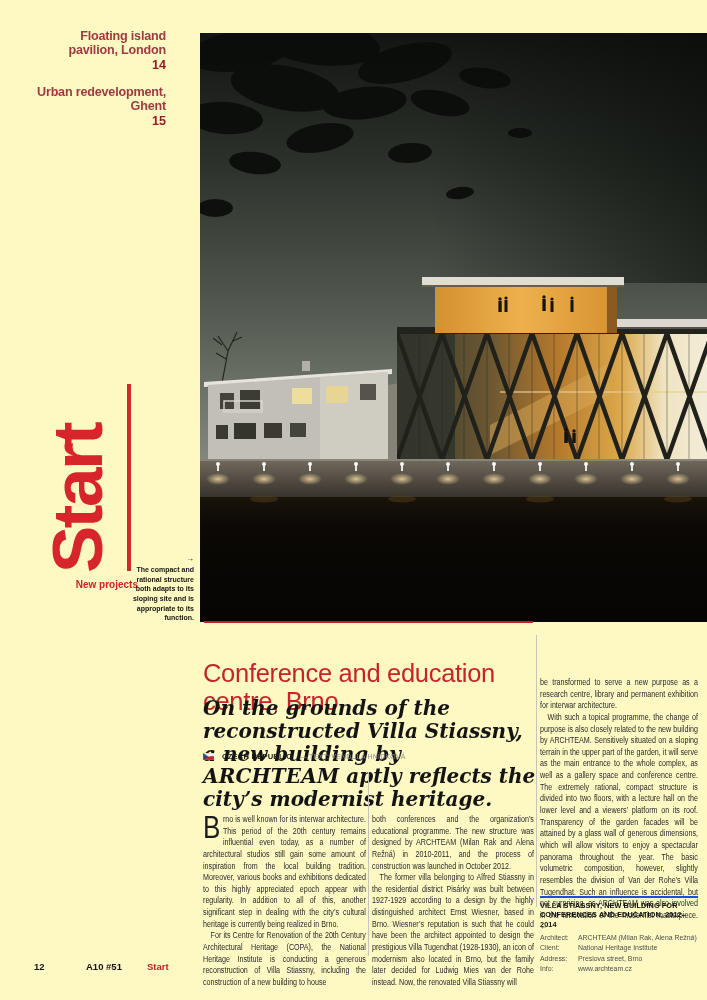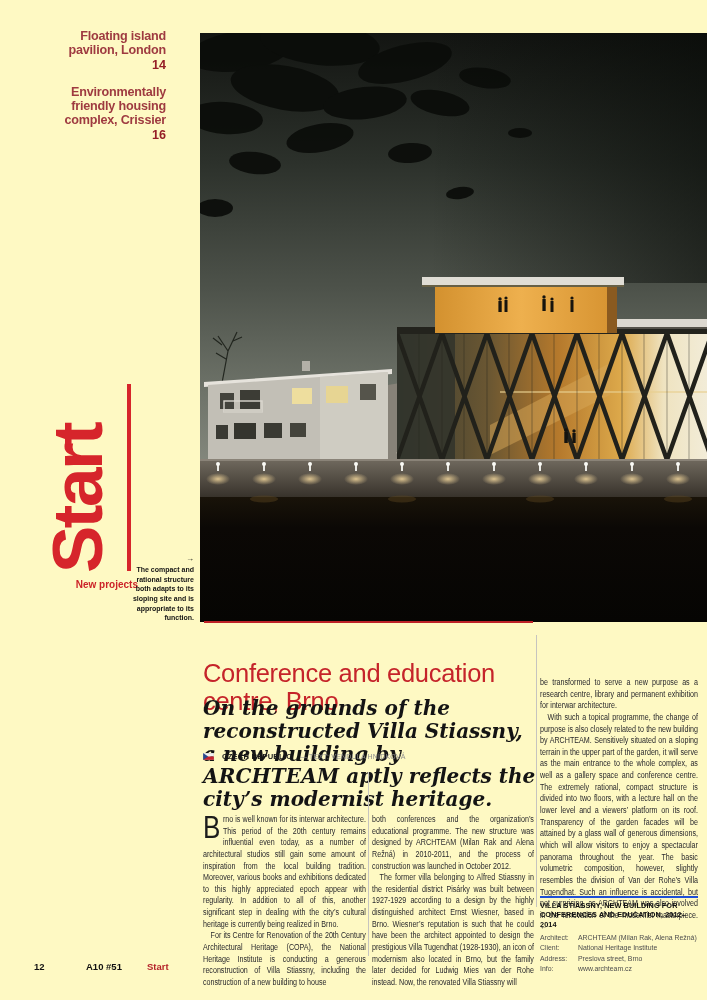--- a/index.html
+++ b/index.html
@@ -79,22 +79,22 @@
 <body>
 
 <div class="page">
 
   <nav class="toc">
     <div class="toc-item">
       <div class="toc-title">Floating island pavilion, London</div>
       <div class="toc-page">14</div>
     </div>
     <div class="toc-item">
-      <div class="toc-title">Environmentally friendly housing complex, Crissier</div>
-      <div class="toc-page">16</div>
+      <div class="toc-title">Urban redevelopment, Ghent</div>
+      <div class="toc-page">15</div>
     </div>
   </nav>
 
   <div class="photo">
     <svg width="507" height="589" viewBox="0 0 507 589" xmlns="http://www.w3.org/2000/svg">
       <defs>
         <linearGradient id="sky" x1="0" y1="0" x2="0" y2="1">
           <stop offset="0" stop-color="#131512"></stop>
           <stop offset=".28" stop-color="#2c312b"></stop>
           <stop offset=".55" stop-color="#4d524a"></stop>

